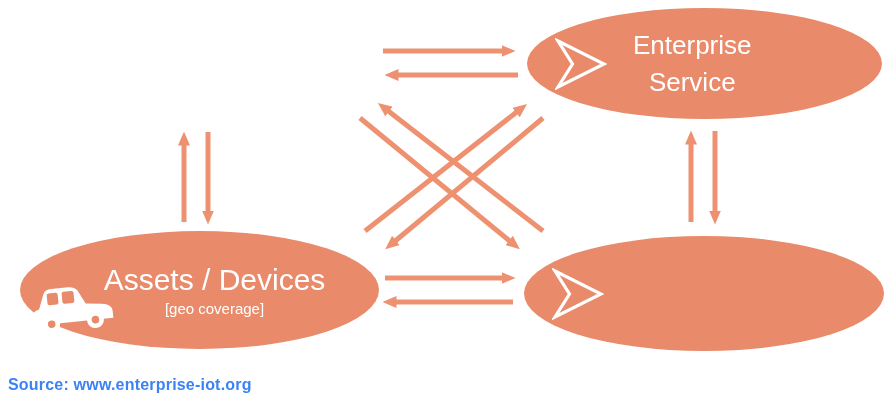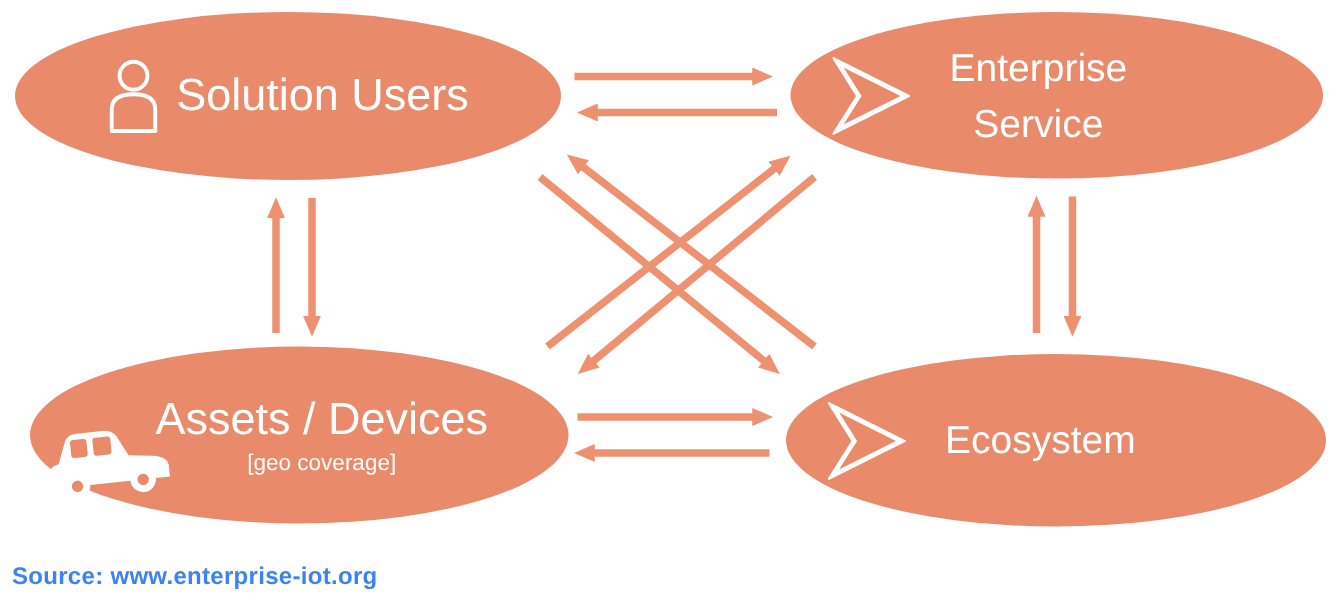--- a/index.html
+++ b/index.html
@@ -49,27 +49,20 @@
     font-weight: bold;
     color: #3b82f6;
     letter-spacing: 0.2px;
   }
 </style>
 </head>
 <body>
 
 <div class="canvas">
 
-  <div class="node" id="node-solution-users">
-    <svg class="icon" width="36" height="50" viewBox="0 0 36 50">
-      <circle cx="18" cy="11.5" r="9.3" fill="none" stroke="#ffffff" stroke-width="2.6"></circle>
-      <path d="M3.5,48.3 L3.5,34 Q3.5,23.8 18,23.8 Q32.5,23.8 32.5,34 L32.5,48.3 Z" fill="none" stroke="#ffffff" stroke-width="2.6" stroke-linejoin="round"></path>
-    </svg>
-    <span class="node-label">Solution Users</span>
-  </div>
 
   <div class="node" id="node-enterprise-service">
     <svg class="icon" width="52" height="52" viewBox="0 0 52 52">
       <path d="M3,3 L49,26 L3,49 L17.5,26 Z" fill="none" stroke="#ffffff" stroke-width="3.2" stroke-linejoin="miter"></path>
     </svg>
     <div class="node-label-2line">
       <div>Enterprise</div>
       <div>Service</div>
     </div>
   </div>
@@ -86,21 +79,20 @@
       <circle cx="66" cy="41" r="8.5" fill="#ffffff"></circle>
       <circle cx="66" cy="41" r="3.8" fill="#E98A6B"></circle>
     </svg>
   </div>
 
   <div class="node" id="node-partner-ecosystem">
     <svg class="icon" width="52" height="52" viewBox="0 0 52 52">
       <path d="M3,3 L49,26 L3,49 L17.5,26 Z" fill="none" stroke="#ffffff" stroke-width="3.2" stroke-linejoin="miter"></path>
     </svg>
     <div class="node-label-2line">
-      <div>Ecosystem</div>
     </div>
   </div>
 
   <svg id="arrow-layer" width="889" height="409" viewBox="0 0 889 409">
     <defs>
       <marker id="ah" markerUnits="userSpaceOnUse" markerWidth="14" markerHeight="12" refX="2.5" refY="6" orient="auto">
         <path d="M0,0 L14,6 L0,12 Z" fill="#EE9170"></path>
       </marker>
     </defs>
 

